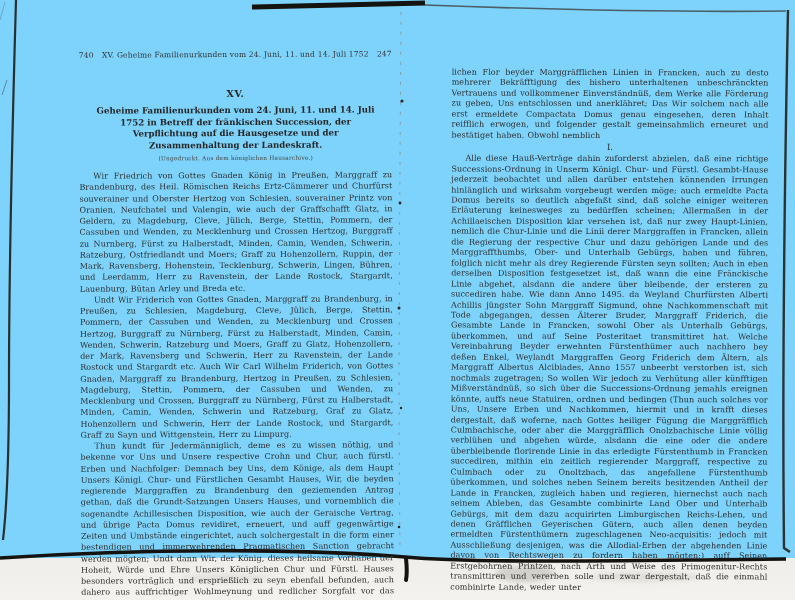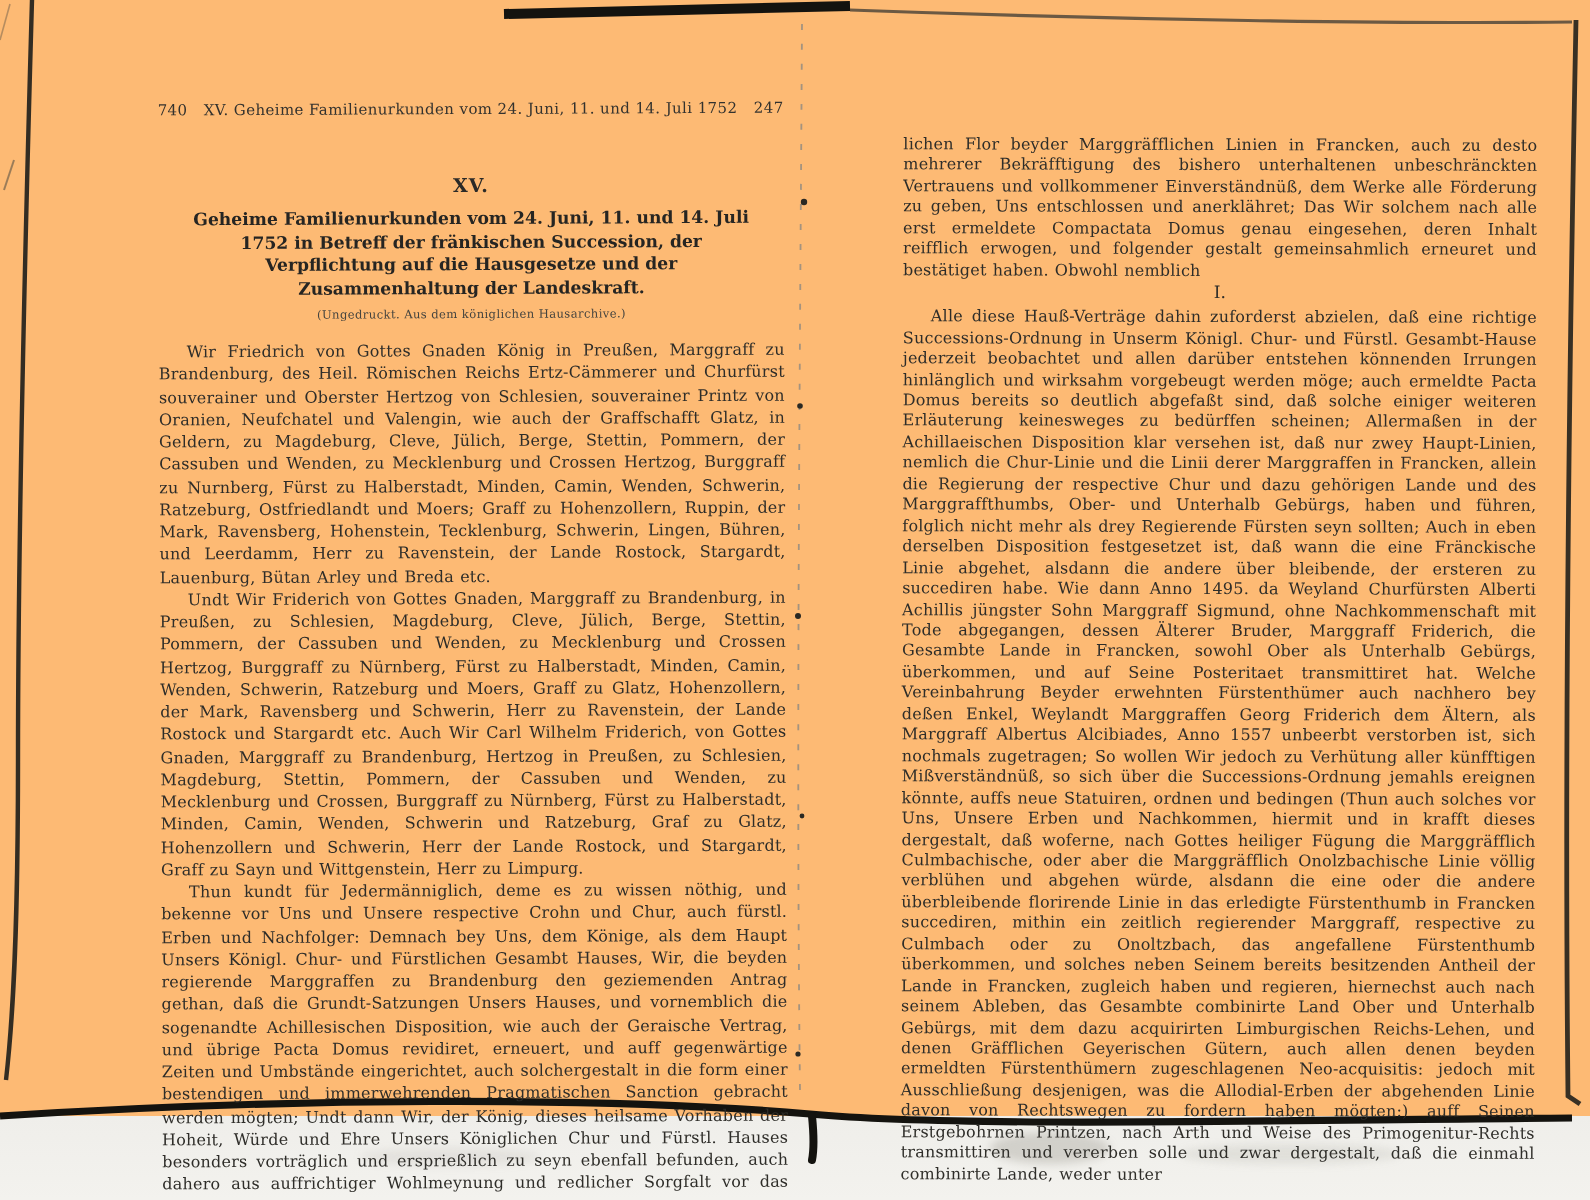--- a/index.html
+++ b/index.html
@@ -1,19 +1,19 @@
 <!DOCTYPE html>
 <html><head>
 <meta charset="utf-8">
 <style>
   html,body{margin:0;padding:0;}
   .scan{
     position:relative;
     width:795px;height:600px;
-    background:#fdba74;
+    background:#7dd3fc;
     overflow:hidden;
     font-family:"DejaVu Serif","Liberation Serif",serif;
     color:#2b2a27;
   }
   .artifacts{position:absolute;left:0;top:0;width:795px;height:600px;pointer-events:none;}
   .below-edge{
     position:absolute;left:0;top:558px;width:795px;height:42px;
     background:linear-gradient(180deg,#efeeea,#f3f2ee);
   }
   .smudge{position:absolute;border-radius:50%;filter:blur(2px);}

